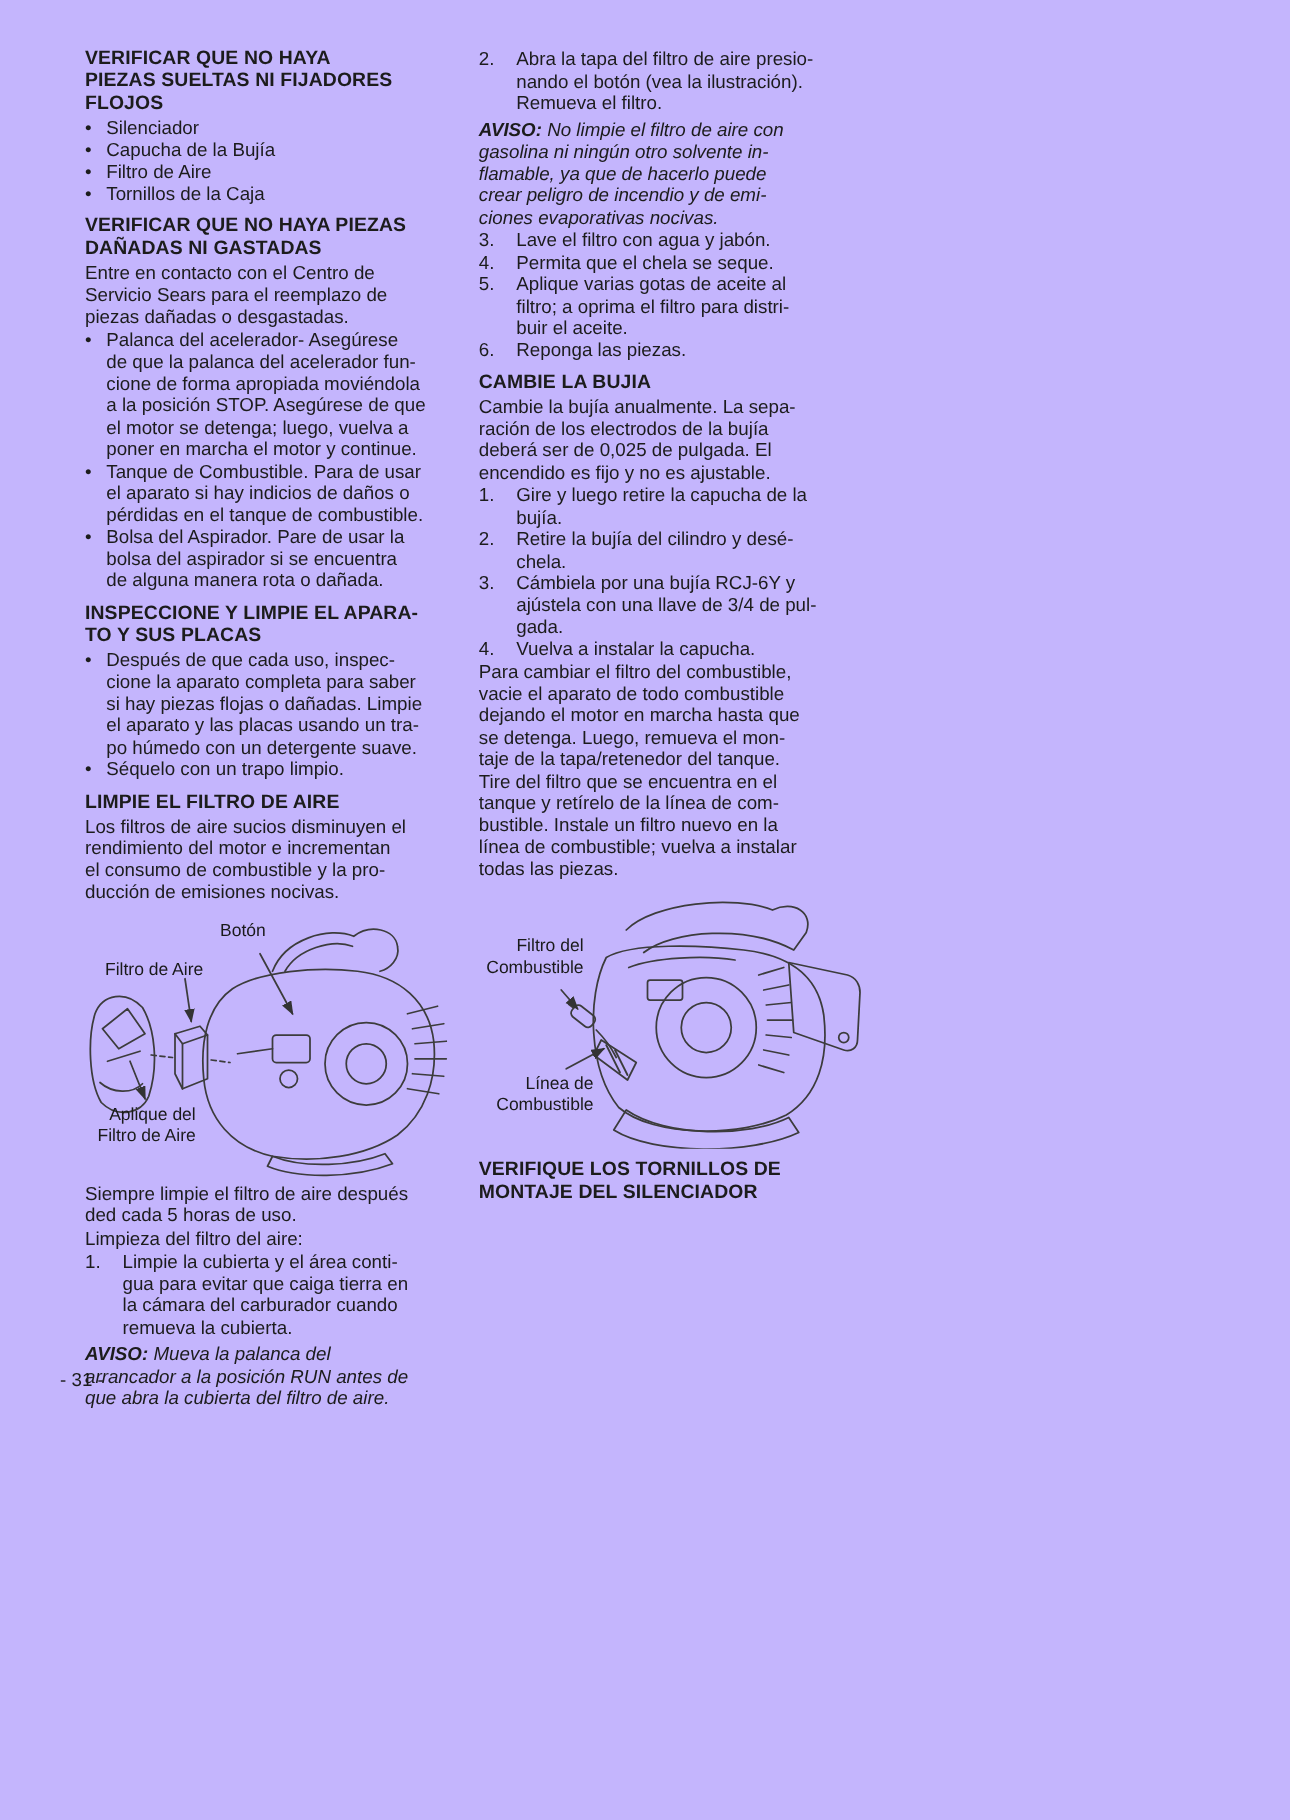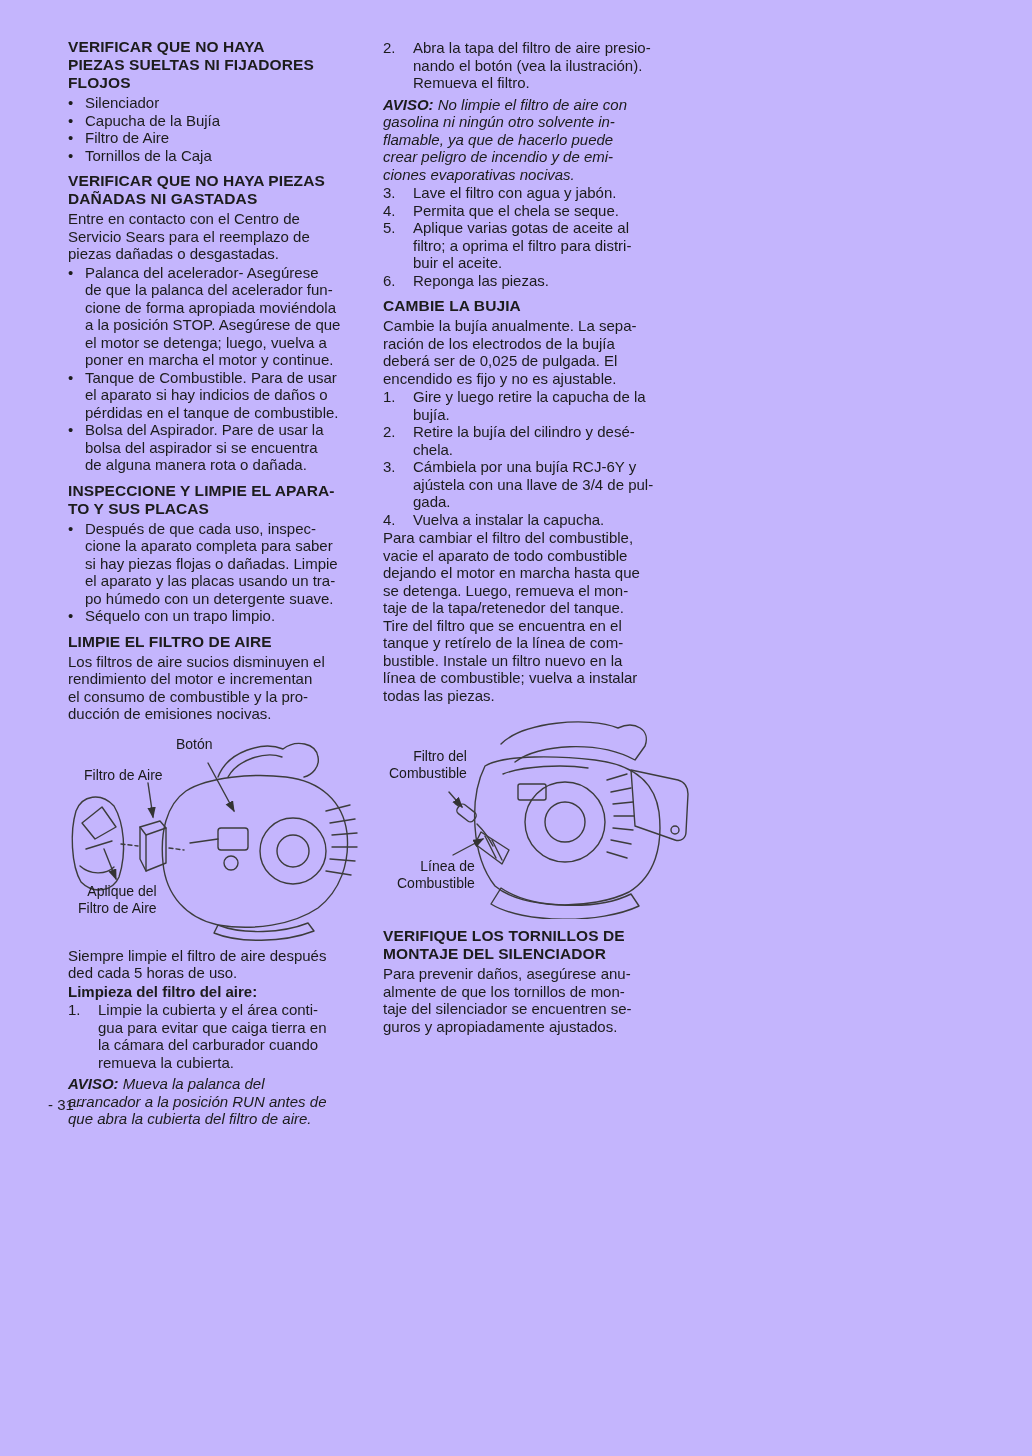--- a/index.html
+++ b/index.html
@@ -4,21 +4,21 @@
 <style>
   html,body{margin:0;padding:0;background:#fff;}
   .page{position:relative;width:1032px;height:1456px;background:#c4b5fd;
         font-family:"Liberation Sans", sans-serif;color:#1c1c1c;overflow:hidden;}
   .col{position:absolute;top:38px;font-size:15px;line-height:17.5px;}
   .col-left{left:68px;width:298px;}
   .col-right{left:383px;width:322px;}
   .hd{font-weight:700;font-size:15.5px;line-height:18px;margin:8px 0 2px;white-space:pre-line;letter-spacing:.1px;}
   .col > .hd:first-child{margin-top:0;}
   .para{white-space:pre-line;margin:0;}
-  .lead{font-weight:700;white-space:pre-line;margin-top:1px;}
+  .lead{font-weight:400;white-space:pre-line;margin-top:1px;}
   .notice{margin-top:4px;white-space:pre-line;font-style:italic;}
   .bold{font-weight:700;}
   .list{margin:1px 0;}
   .row{display:flex;align-items:flex-start;}
   .marker{flex:0 0 17px;}
   .num{flex:0 0 30px;}
   .cell{flex:1;white-space:pre-line;}
   .figure{position:relative;width:100%;}
   .fig-air{height:212px;margin:8px 0 4px;}
   .fig-fuel{height:207px;margin:8px 0 8px;}
@@ -281,21 +281,17 @@
         <path d="M66,80 L79,95" marker-end="url(#ah2)"></path>
         <path d="M70,143 L100,127" marker-end="url(#ah2)"></path>
       </svg>
       <span class="fig-label lbl-filtro-comb">Filtro del
 Combustible</span>
       <span class="fig-label lbl-linea-comb">Línea de
 Combustible</span>
     </div>
       <div class="hd">VERIFIQUE LOS TORNILLOS DE
 MONTAJE DEL SILENCIADOR</div>
-      <div class="para">Para prevenir daños, asegúrese anu-
-almente de que los tornillos de mon-
-taje del silenciador se encuentren se-
-guros y apropiadamente ajustados.</div>
     </div>
 
   <div class="page-number">- 31 -</div>
 
 </div>
 
 </body></html>

